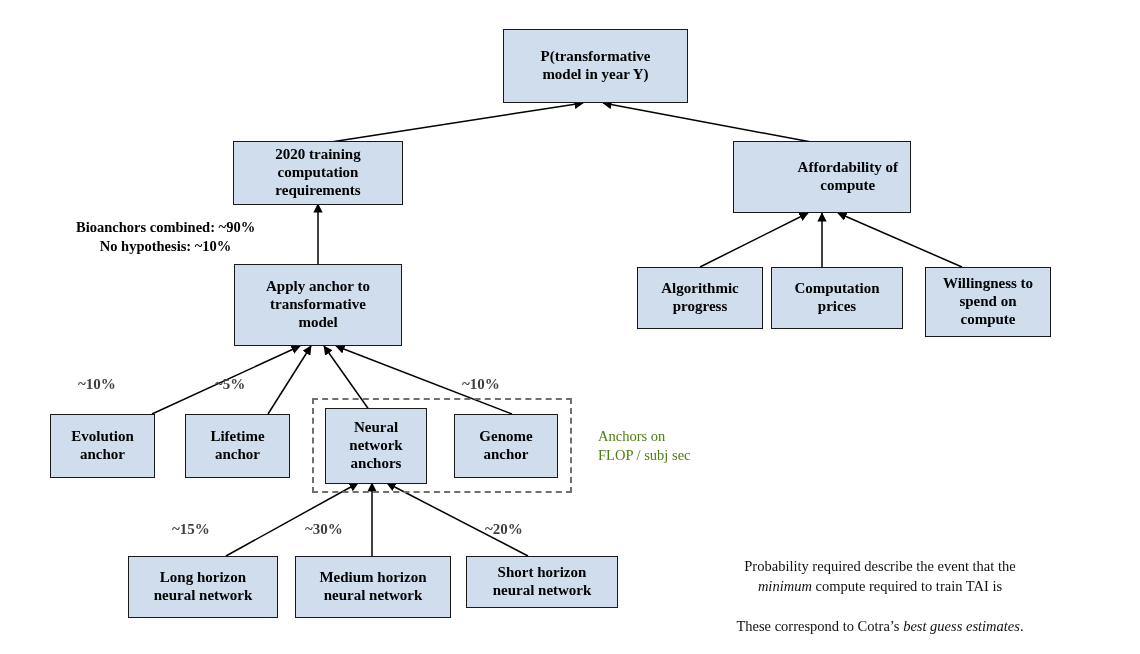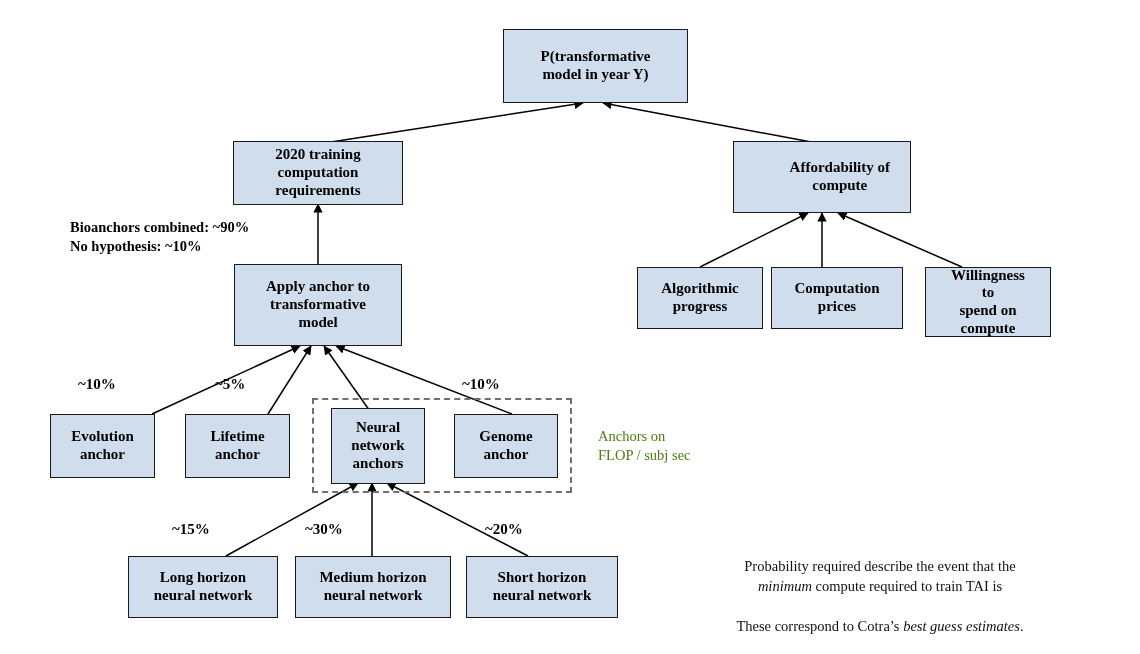--- a/index.html
+++ b/index.html
@@ -29,33 +29,33 @@
     background: #cfdded;
     border: 1.6px solid #1a1a1a;
     display: flex;
     align-items: center;
     justify-content: center;
     text-align: center;
     font-weight: bold;
     color: #000000;
     font-size: 15px;
     line-height: 1.18;
-    padding: 2px 20px;
+    padding: 2px 12px;
     z-index: 3;
     font-family: "Liberation Serif", "DejaVu Serif", serif;
   }
   .node .nlabel {
     white-space: pre-line;
     display: block;
   }
   .edge-label {
     position: absolute;
     font-weight: bold;
     font-size: 15px;
-    color: #000000;
+    color: #404040;
     white-space: nowrap;
     z-index: 4;
     font-family: "Liberation Serif", "DejaVu Serif", serif;
   }
   .note-bold {
     position: absolute;
     font-weight: bold;
     font-size: 14.5px;
     line-height: 1.28;
     color: #000000;
@@ -166,55 +166,55 @@
   <div class="node" style="left:50px; top:414px; width:105px; height:64px;">
     <span class="nlabel">Evolution
 anchor</span>
   </div>
 
   <div class="node" style="left:185px; top:414px; width:105px; height:64px;">
     <span class="nlabel">Lifetime
 anchor</span>
   </div>
 
-  <div class="node" style="left:325px; top:408px; width:94px; height:76px;margin-left:6px;">
+  <div class="node" style="left:325px; top:408px; width:102px; height:76px;">
     <span class="nlabel">Neural
 network
 anchors</span>
   </div>
 
   <div class="node" style="left:454px; top:414px; width:104px; height:64px;">
     <span class="nlabel">Genome
 anchor</span>
   </div>
 
   <div class="node" style="left:128px; top:556px; width:150px; height:62px;">
     <span class="nlabel">Long horizon
 neural network</span>
   </div>
 
   <div class="node" style="left:295px; top:556px; width:156px; height:62px;">
     <span class="nlabel">Medium horizon
 neural network</span>
   </div>
 
-  <div class="node" style="left:466px; top:556px; width:152px; height:62px;">
+  <div class="node" style="left:466px; top:556px; width:152px; height:52px;">
     <span class="nlabel">Short horizon
 neural network</span>
   </div>
 
   <div class="edge-label" style="left:78px; top:376px;">~10%</div>
   <div class="edge-label" style="left:215px; top:376px;">~5%</div>
   <div class="edge-label" style="left:462px; top:376px;">~10%</div>
 
   <div class="edge-label" style="left:172px; top:521px;">~15%</div>
   <div class="edge-label" style="left:305px; top:521px;">~30%</div>
   <div class="edge-label" style="left:485px; top:521px;">~20%</div>
 
-  <div class="note-bold" style="left:70px; top:218px;">Bioanchors combined: ~90%
+  <div class="note-bold" style="left:76px; top:218px;text-align:center;">Bioanchors combined: ~90%
 No hypothesis: ~10%</div>
 
   <div class="note-plain" style="left:598px; top:427px;">Anchors on
 FLOP / subj sec</div>
 
   <div class="caption" style="left:660px; top:556px; width:440px;">
     <span>Probability required describe the event that the</span>
     <br>
     <span class="it">minimum</span><span> compute required to train TAI is</span>
     <br>

